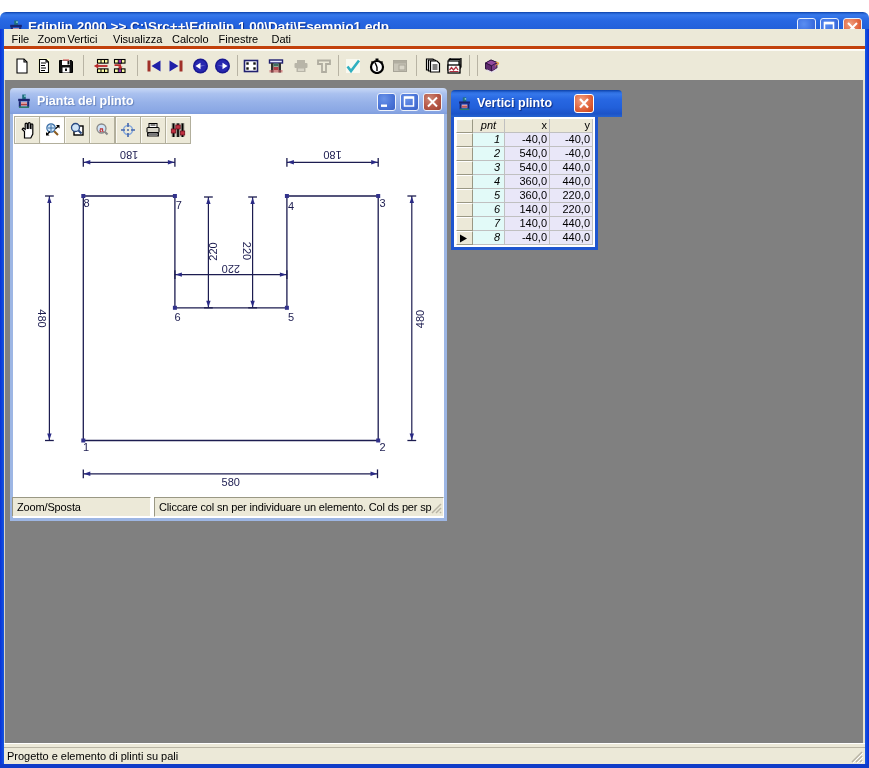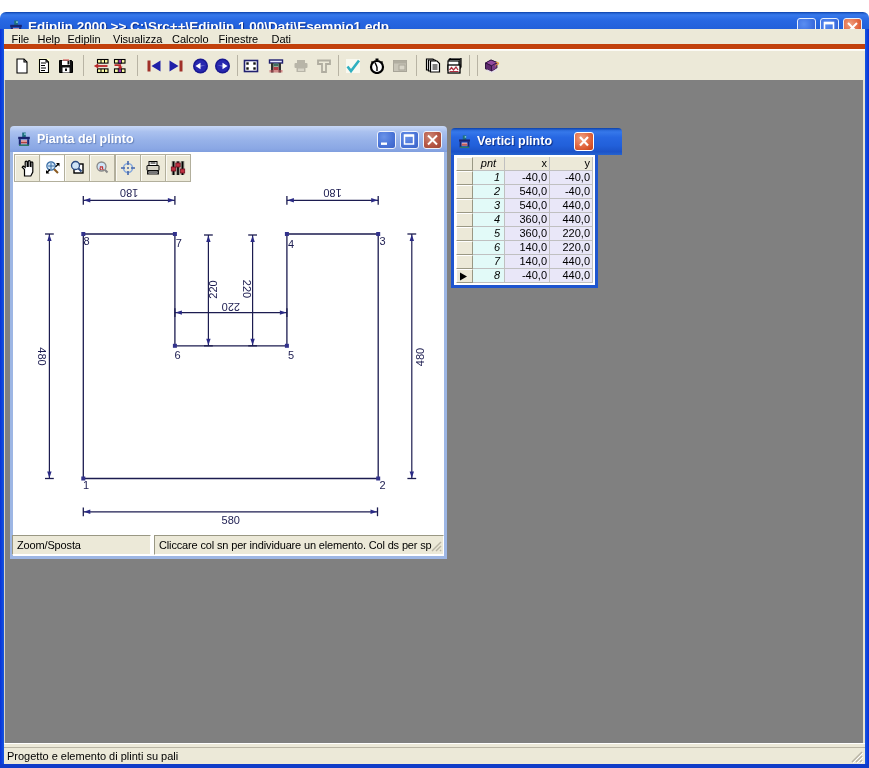--- a/index.html
+++ b/index.html
@@ -8,36 +8,36 @@
 #win { position:absolute; left:0; top:0; width:869px; height:768px; }
 #titlebar { position:absolute; left:0; top:12px; width:869px; height:29px;
   background:linear-gradient(180deg,#0c41a8 0%,#2f70e2 7%,#3577ea 12%,#2767e2 30%,#2260da 60%,#1c53c8 86%,#174bb8 94%,#2563cf 100%);
   border-radius:6px 6px 0 0; }
 #title-text { position:absolute; left:28px; top:7px; color:#fff; font-size:13.5px; font-weight:bold;
   text-shadow:1px 1px 1px #0a2a80; white-space:nowrap; }
 #title-icon { position:absolute; left:8px; top:7px; }
 .capbtn { position:absolute; top:6px; width:19px; height:19px; border:1px solid #e8f0fc; border-radius:3px; }
 .capbtn.minb, .capbtn.maxb { background:radial-gradient(circle at 35% 30%, #5a8ef2 0%, #3c6fe0 55%, #2a56c8 100%); }
 .capbtn.closeb { background:radial-gradient(circle at 35% 30%, #f0a080 0%, #e36b44 50%, #c83c12 100%); }
-#menubar { position:absolute; left:4px; top:29px; width:861px; height:20px; background:#ece9d8; border-bottom:5px solid #c2410c; }
+#menubar { position:absolute; left:4px; top:29px; width:861px; height:20px; background:#ece9d8; border-bottom:3px solid #c2410c; }
 #menubar span { position:absolute; top:4px; font-size:11px; color:#000; }
 #toolbar { position:absolute; left:4px; top:50px; width:861px; height:30px; background:#ece9d8; border-top:1px solid #fbfaf4; }
 #toolbar > svg { position:absolute; top:7px; }
 .tsep { position:absolute; top:4px; width:1px; height:21px; background:#b8b4a4; }
 #mdi { position:absolute; left:5px; top:80px; width:858px; height:663px; background:#808080; }
 #statusbar { position:absolute; left:4px; top:743px; width:861px; height:21px; background:#ece9d8; border-top:1px solid #ffffff; }
 #statusbar .line { position:absolute; left:0; top:3px; width:861px; height:1px; background:#b8b4a4; }
 #statusbar .txt { position:absolute; left:3px; top:6px; font-size:11px; color:#000; }
 #statusbar .grip { position:absolute; right:2px; top:5px; width:14px; height:14px; }
 #bl { position:absolute; left:0; top:29px; width:4px; height:735px; background:linear-gradient(90deg,#0831d9,#1556e0); }
 #br { position:absolute; right:0; top:29px; width:4px; height:735px; background:linear-gradient(90deg,#1556e0,#0831d9); }
 #bb { position:absolute; left:0; top:764px; width:869px; height:4px; background:#0f3cc8; }
 #blight { position:absolute; left:4px; top:80px; width:1px; height:663px; background:#d8d5c8; }
 #brlight { position:absolute; right:4px; top:80px; width:2px; height:663px; background:#e4e1d2; }
-.child { position:absolute;margin-top:38px; }
+.child { position:absolute; }
 #pianta { left:5px; top:8px; width:437px; height:433px; }
 #pianta-title { position:absolute; left:0; top:0; width:437px; height:26px;
   background:linear-gradient(180deg,#c8d8f6 0%,#aac1ef 22%,#97b2e9 55%,#8aa7e4 88%,#7f9ede 100%);
   border-radius:4px 4px 0 0; }
 #pianta-title .t { position:absolute; left:27px; top:6px; color:#fff; font-weight:bold; font-size:12.5px; text-shadow:1px 1px 1px rgba(70,100,160,.6); }
 #pianta-title .ticon { position:absolute; left:6px; top:5px; }
 #pianta-body { position:absolute; left:0; top:26px; width:437px; height:407px; background:#fff;
   border:3px solid #9db6e4; border-top:none; }
 .cbtn { position:absolute; top:5px; width:19px; height:18px; border:1px solid #eef2fb; border-radius:3px; }
 .cbtn.bmin, .cbtn.bmax { background:radial-gradient(circle at 35% 30%, #6a93e8 0%, #4a74d8 55%, #3a62c6 100%); }
@@ -84,22 +84,22 @@
     <div class="capbtn maxb" style="left:820px"><svg width="17" height="17" viewBox="0 0 17 17">
           <rect x="3.5" y="3.5" width="9" height="9" fill="none" stroke="#fff" stroke-width="1.6"></rect>
           <line x1="3.5" y1="4.3" x2="12.5" y2="4.3" stroke="#fff" stroke-width="2.2"></line>
         </svg></div>
     <div class="capbtn closeb" style="left:842.5px"><svg width="17" height="17" viewBox="0 0 17 17">
           <path d="M4 4 L13 13 M13 4 L4 13" stroke="#fff" stroke-width="2"></path>
         </svg></div>
   </div>
   <div id="menubar">
     <span style="left:7.5px">File</span>
-    <span style="left:33.5px">Help</span>
-    <span style="left:63.5px">Ediplin</span>
+    <span style="left:33.5px">Zoom</span>
+    <span style="left:63.5px">Vertici</span>
     <span style="left:109px">Visualizza</span>
     <span style="left:168px">Calcolo</span>
     <span style="left:214.5px">Finestre</span>
     <span style="left:267.5px">Dati</span>
   </div>
   <div id="toolbar">
       <svg width="16" height="16" viewBox="0 0 16 16" style="left:10px">
         <path d="M3 1 h7 l3 3 v11 h-10 z" fill="#fff" stroke="#000" stroke-width="1.1"></path>
         <path d="M10 1 v3 h3" fill="none" stroke="#000" stroke-width="1.1"></path>
       </svg>

